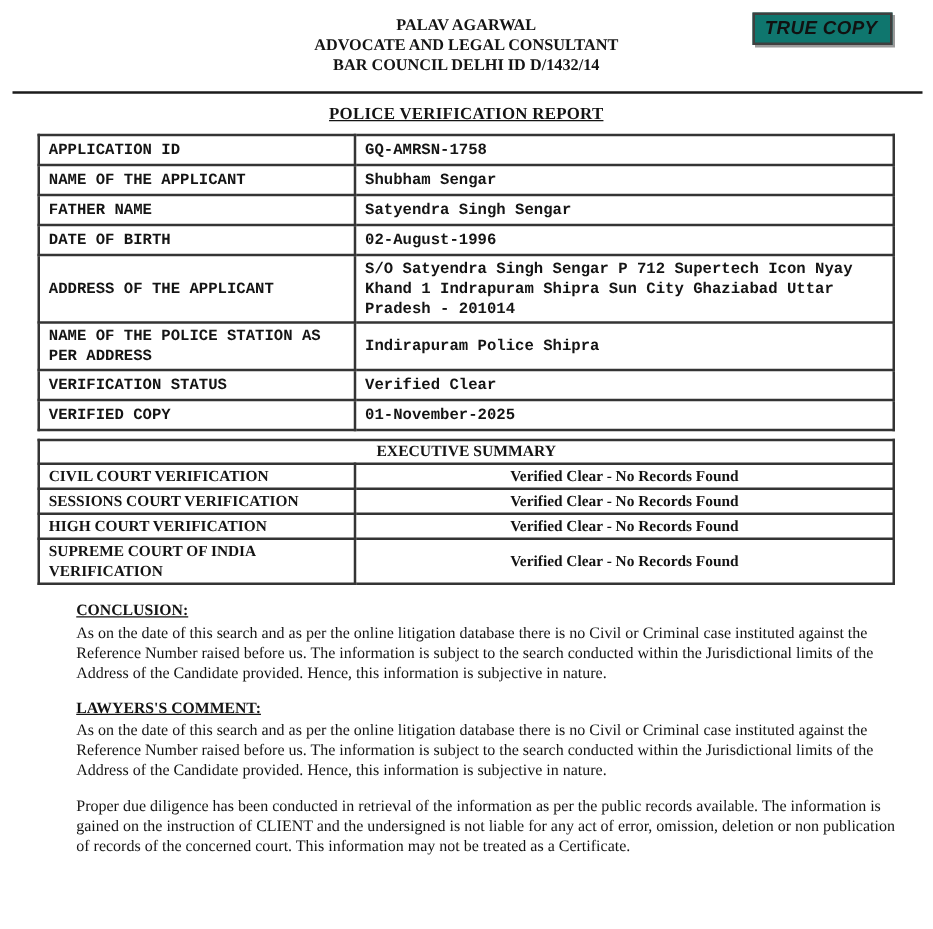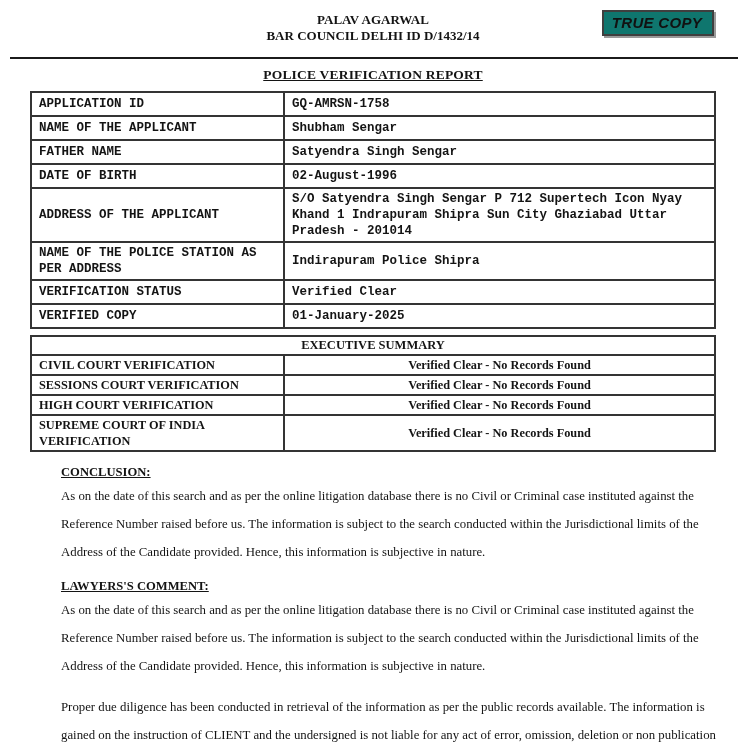--- a/index.html
+++ b/index.html
@@ -39,33 +39,34 @@
   .details .cell-value{font-weight:bold;}
   .exec{margin-top:6px;}
   .exec th{font-size:12.5px;font-weight:bold;padding:1px 4px;text-align:center;}
   .exec td{padding:1px 7px;height:15px;font-size:12.3px;}
   .exec .cell-value{text-align:center;}
 
   
   .section{margin-top:13px;margin-left:31px;}
   .section:first-of-type{margin-top:7px;}
   .section h2{font-size:12.6px;font-weight:bold;text-decoration:underline;margin:0;line-height:15px;}
-  .section p{margin:2px 0 0 0;font-size:12.8px;line-height:28px;}
+  .section p{margin:2px 0 0 0;font-size:12.8px;line-height:16px;}
 </style>
 </head>
 <body>
 
 <div class="page">
 
   <div class="truecopy">
     <span>TRUE COPY</span>
   </div>
 
   <div class="letterhead">
     <div>PALAV AGARWAL</div>
+    <div>ADVOCATE AND LEGAL CONSULTANT</div>
     <div>BAR COUNCIL DELHI ID D/1432/14</div>
   </div>
 
   <hr class="rule">
 
   <div class="report-title">POLICE VERIFICATION REPORT</div>
 
   <table class="details">
     <colgroup>
         <col class="col-label">
@@ -95,21 +96,21 @@
       <tr>
         <td class="cell-label">NAME OF THE POLICE STATION AS PER ADDRESS</td>
         <td class="cell-value">Indirapuram Police Shipra</td>
       </tr>
       <tr>
         <td class="cell-label">VERIFICATION STATUS</td>
         <td class="cell-value">Verified Clear</td>
       </tr>
       <tr>
         <td class="cell-label">VERIFIED COPY</td>
-        <td class="cell-value">01-January-2025</td>
+        <td class="cell-value">01-November-2025</td>
       </tr>
     </tbody>
   </table>
 
   <table class="exec">
     <colgroup>
         <col class="col-label">
         <col>
       </colgroup>
     <tbody>

